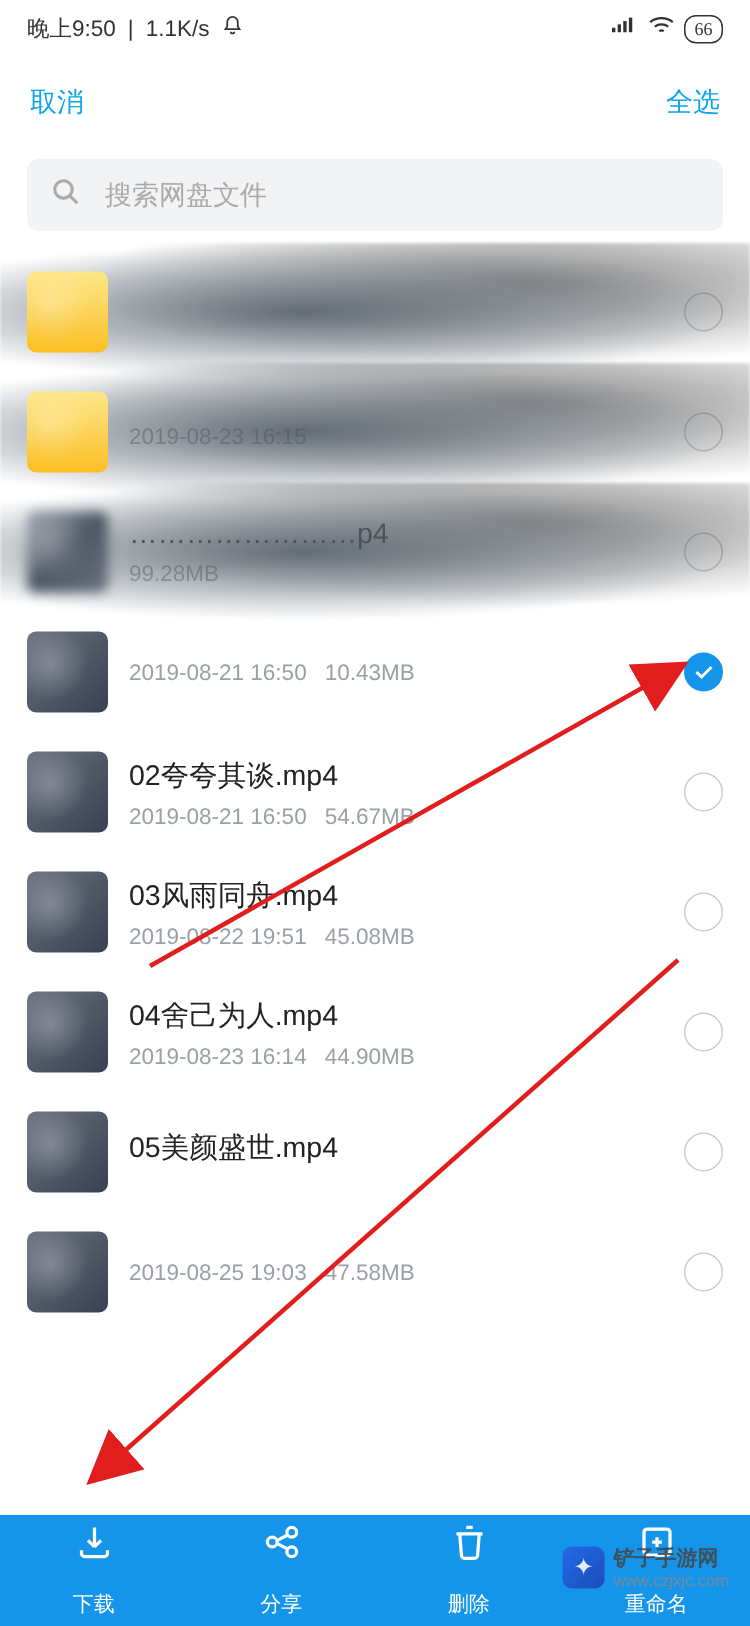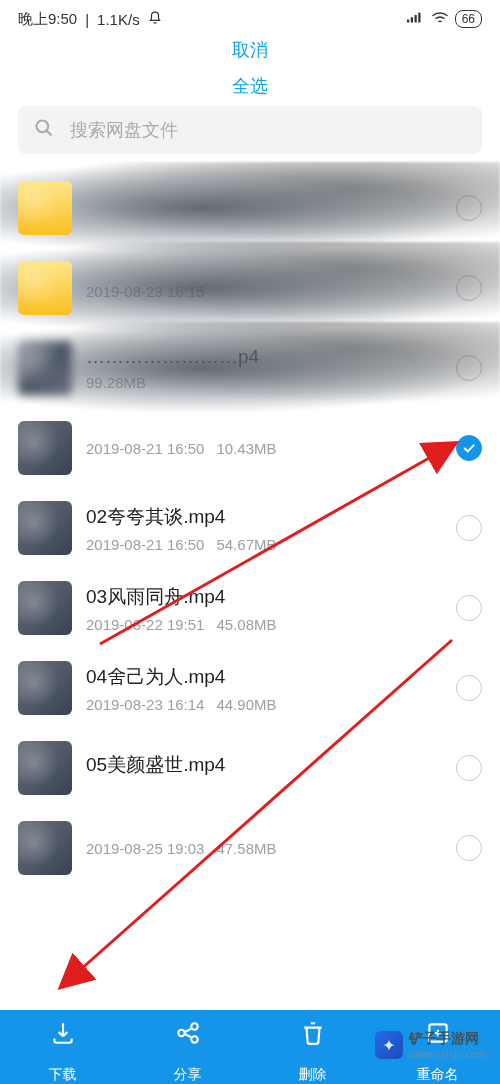--- a/index.html
+++ b/index.html
@@ -1,41 +1,41 @@
 <!DOCTYPE html>
 <html><head>
 <meta charset="utf-8">
 <style>
 * { margin: 0; padding: 0; box-sizing: border-box; }
 html, body { width: 500px; height: 1084px; font-family: -apple-system, "PingFang SC", sans-serif; background: #fff; overflow: hidden; }
 .status-bar { height: 38px; display: flex; justify-content: space-between; align-items: center; padding: 0 18px; font-size: 15px; color: #333; }
 .status-left { display: flex; align-items: center; gap: 8px; }
-.status-right { display: flex; align-items: flex-end; gap: 6px; }
+.status-right { display: flex; align-items: center; gap: 6px; font-family: Liberation Serif, serif; }
 .battery { border: 1.5px solid #333; border-radius: 8px; padding: 1px 6px; font-size: 12px; }
-.header { height: 60px; display: flex; align-items: center; justify-content: space-between; padding: 0 20px; flex-direction: column; }
+.header { height: 60px; display: flex; align-items: center; justify-content: space-between; padding: 0 20px; }
 .header .cancel, .header .select-all { color: #0ea5e9; font-size: 18px; }
 .header .title { font-size: 22px; color: #222; font-weight: 500; }
 .search-box { margin: 8px 18px 14px; background: #f2f3f5; border-radius: 8px; height: 48px; display: flex; align-items: center; padding: 0 16px; color: #aaa; font-size: 18px; gap: 16px; }
 .file-list { padding: 0 18px; }
 .file-row { display: flex; align-items: center; padding: 13px 0; gap: 14px; min-height: 80px; }
 .thumb { width: 54px; height: 54px; border-radius: 6px; background: linear-gradient(135deg,#6b7280,#374151); flex-shrink: 0; position: relative; overflow: hidden; }
 .thumb.blur { filter: blur(4px); background: linear-gradient(135deg,#9ca3af,#4b5563,#6b7280); }
 .thumb.folder { background: linear-gradient(#fde68a,#fbbf24); }
 .thumb::after { content:""; position:absolute; inset:0; background: radial-gradient(circle at 30% 40%, rgba(255,255,255,.25), transparent 50%); }
 .file-info { flex: 1; min-width: 0; }
 .file-name { font-size: 19px; color: #222; margin-bottom: 6px; white-space: nowrap; overflow: hidden; text-overflow: ellipsis; }
 .file-meta { font-size: 15px; color: #9aa0a6; display: flex; gap: 12px; }
 .check { width: 26px; height: 26px; border-radius: 50%; border: 1.5px solid #c8cdd2; flex-shrink: 0; display: flex; align-items: center; justify-content: center; }
 .check.on { background: #1595ea; border-color: #1595ea; color: #fff; }
 .check.on svg { display: block; }
 .check svg { display: none; }
 .obscured { position: relative; }
 .obscured::before { content:""; position:absolute; left:-18px; right:-18px; top:-6px; bottom:-6px; background: radial-gradient(ellipse at 40% 50%, rgba(80,90,100,.85), rgba(120,130,140,.5) 40%, transparent 70%), radial-gradient(ellipse at 70% 30%, rgba(50,50,50,.6), transparent 60%); filter: blur(1px); }
 .bottom-bar { position: absolute; left: 0; right: 0; bottom: 0; height: 74px; background: #1595ea; display: flex; }
-.bb-item { flex: 1; display: flex; flex-direction: column; align-items: center; justify-content: flex-end; color: #fff; font-size: 14px; gap: 20px; }
+.bb-item { flex: 1; display: flex; flex-direction: column; align-items: center; justify-content: center; color: #fff; font-size: 14px; gap: 20px; }
 .bb-item svg { width: 26px; height: 26px; }
 .arrows { position: absolute; inset: 0; pointer-events: none; }
 .watermark { position: absolute; right: 14px; bottom: 24px; display: flex; align-items: center; gap: 6px; color: #444; font-size: 14px; opacity: .85; }
 .watermark .logo { width: 28px; height: 28px; border-radius: 6px; background: linear-gradient(135deg,#2563eb,#1e40af); display:flex;align-items:center;justify-content:center;color:#fff;font-size:16px; }
 </style>
 </head>
 <body>
 
 <div class="status-bar">
   <div class="status-left">

